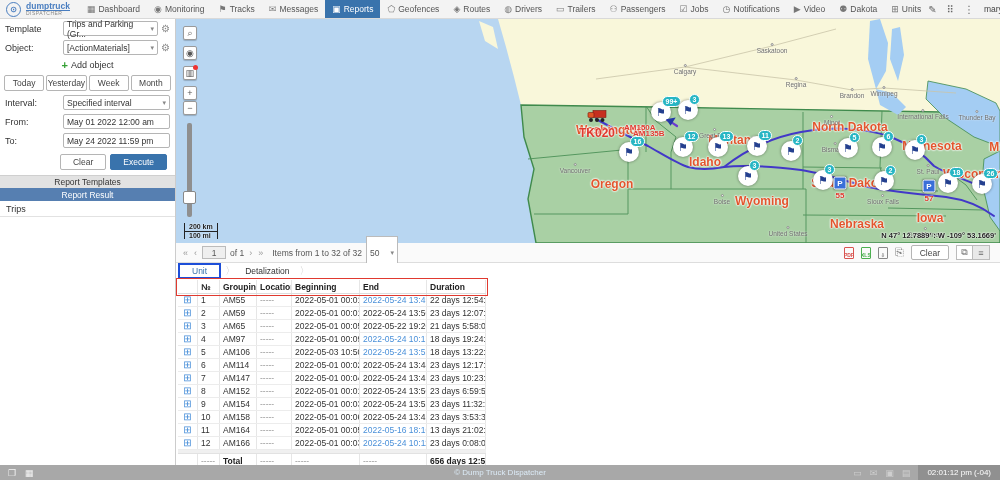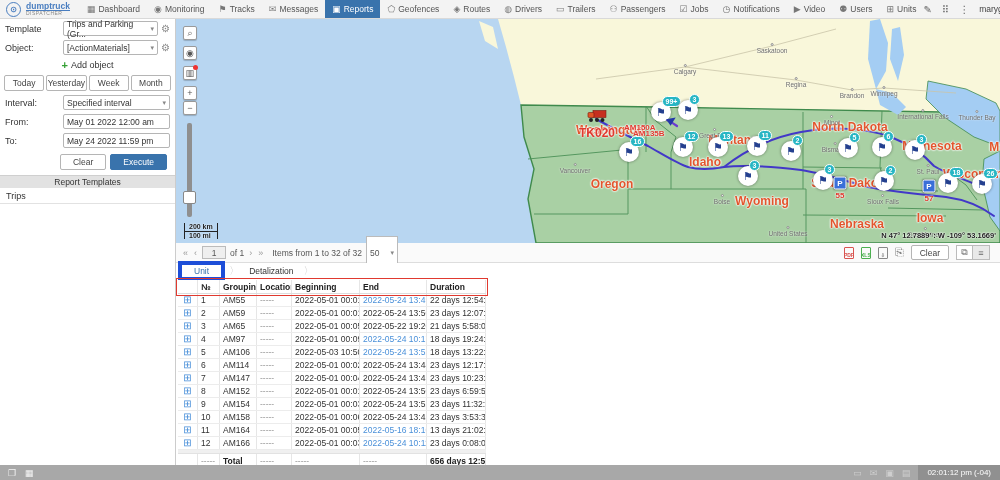--- a/index.html
+++ b/index.html
@@ -75,21 +75,21 @@
   #page-box { width:24px; height:13px; border:1px solid #bbb; background:#efefef; display:flex; align-items:center; justify-content:center; }
   #page-size { width:32px; height:14px; border:1px solid #bbb; border-radius:0; background:#fff; display:flex; align-items:center; justify-content:space-between; padding:16px 3px; cursor:pointer; }
   #pagebar-right { margin-left:auto; display:flex; align-items:center; gap:7px; }
   .file-ico { width:10px; height:12px; border:1px solid currentColor; border-radius:1px; font-size:5px; font-weight:bold; display:flex; align-items:flex-end; justify-content:center; cursor:pointer; }
   .printer-ico { font-size:11px; color:#777; cursor:pointer; }
   #toggle-group { display:flex; }
   .tog { width:17px; height:15px; border:1px solid #bbb; background:#fff; display:flex; align-items:center; justify-content:center; font-size:9px; color:#666; cursor:pointer; }
   .tog + .tog { border-left:none; background:#e9e9e9; }
 
   #tabbar { position:absolute; left:176px; top:263px; right:0; height:16px; background:#fff; display:flex; align-items:center; font-size:8.5px; padding-left:2px; }
-  #tab-unit { border:4px solid #1d4ed8; border-radius:0; color:#3973ac; padding:1px 12px; cursor:pointer; }
+  #tab-unit { border:2px solid #1d4ed8; border-radius:0; color:#3973ac; padding:1px 12px; cursor:pointer; }
   .tab-chev { color:#c9c9c9; font-size:10px; margin:0 4px; }
   #tab-detalization { color:#333; padding:1px 6px; cursor:pointer; }
 
   #report-table { position:absolute; left:178px; top:280px; width:308px; font-size:8.5px; }
   .trow { display:flex; height:13px; align-items:center; border-bottom:1px solid #ececec; background:#fff; }
   .trow.header { height:14px; outline:1px solid #e0392f; outline-offset:1px; font-weight:bold; color:#222; border-bottom:1px solid #ddd; }
   .tc { height:100%; display:flex; align-items:center; padding-left:3px; border-right:1px solid #e6e6e6; overflow:hidden; white-space:nowrap; }
   .c0{width:20px; justify-content:center; padding-left:0;} .c1{width:22px;} .c2{width:37px;} .c3{width:35px;} .c4{width:68px;} .c5{width:67px;} .c6{width:59px; border-right:1px solid #e6e6e6;}
   .expand-ico { color:#4a90d9; font-size:10px; cursor:pointer; line-height:1; }
   .dim { color:#999; }
@@ -167,21 +167,21 @@
         <div class="nav-item">
           <span class="nav-ico">◷</span>
           <span>Notifications</span>
         </div>
         <div class="nav-item">
           <span class="nav-ico">▶</span>
           <span>Video</span>
         </div>
         <div class="nav-item">
           <span class="nav-ico">⚉</span>
-          <span>Users</span>
+          <span>Dakota</span>
         </div>
         <div class="nav-item">
           <span class="nav-ico">⊞</span>
           <span>Units</span>
         </div>
       </div>
     <div id="topbar-right">
       <span class="tb-ico">✎</span>
       <span class="tb-ico">⠿</span>
       <span class="tb-ico">⋮</span>
@@ -229,20 +229,21 @@
     </div>
     <div class="form-row">
       <label>To:</label>
       <div class="inp">May 24 2022 11:59 pm</div>
     </div>
     <div id="actions-row">
       <div class="btn">Clear</div>
       <div class="btn primary">Execute</div>
     </div>
     <div class="secbar gray">Report Templates</div>
+    <div class="secbar blue">Report Result</div>
     <div id="result-list">
         <div class="list-item">Trips</div>
       </div>
   </div>
 
   <div id="map">
     <svg class="land" width="824" height="224" viewBox="0 0 824 224">
 
       <polygon points="322,0 824,0 824,94 480,88 345,86 338,58 330,28" fill="#f9f7da"></polygon>
 
@@ -600,20 +601,21 @@
         <div class="tc c5 dim">-----</div>
         <div class="tc c6 bold">656 days 12:59:13</div>
       </div>
     </div>
 
   <div id="statusbar">
     <div class="sb-left">
       <span>❐</span>
       <span>▦</span>
     </div>
+    <div id="sb-copy">© Dump Truck Dispatcher</div>
     <div class="sb-right">
       <span>▭</span>
       <span>✉</span>
       <span>▣</span>
       <span>▤</span>
       <div id="sb-time">02:01:12 pm (-04)</div>
     </div>
   </div>
 
 </div>

